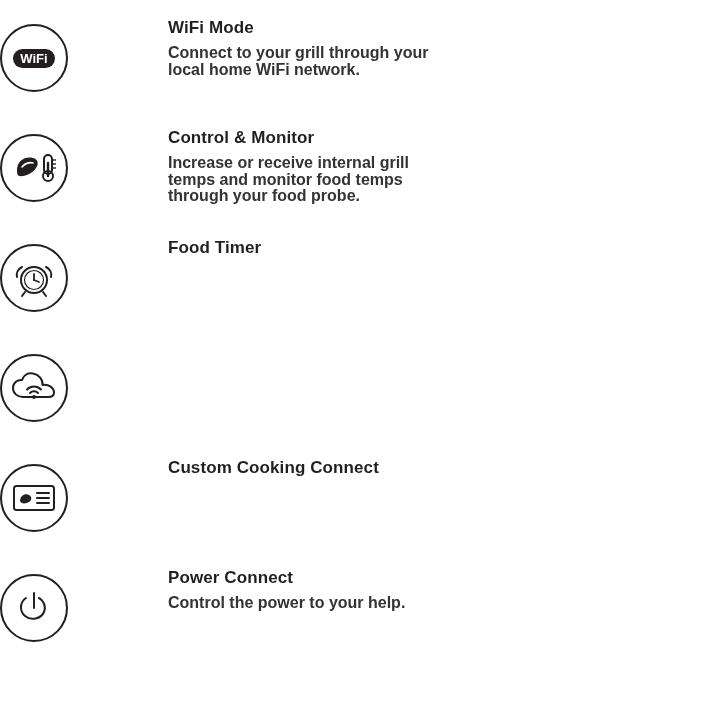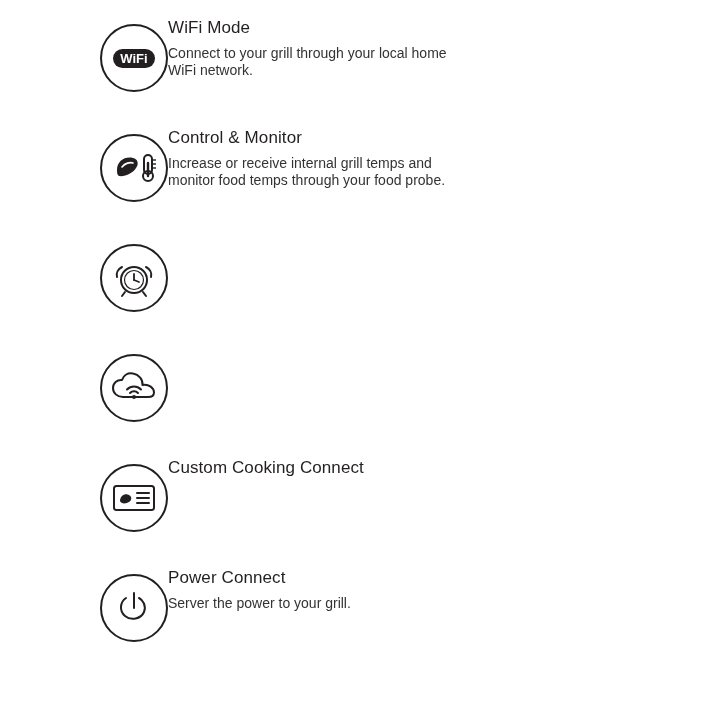--- a/index.html
+++ b/index.html
@@ -19,21 +19,21 @@
   }
   .feature-row {
     display: flex;
     align-items: flex-start;
     height: 110px;
   }
   .icon-cell {
     width: 168px;
     flex: 0 0 168px;
     display: flex;
-    justify-content: flex-end;
+    justify-content: flex-start;
     padding-top: 6px;
   }
   .icon-circle {
     width: 68px;
     height: 68px;
     border: 2px solid #231f20;
     border-radius: 50%;
     display: flex;
     align-items: center;
     justify-content: center;
@@ -42,31 +42,32 @@
   }
   .icon-circle svg {
     display: block;
   }
   .text-cell {
     flex: 1 1 auto;
     padding-right: 260px;
   }
   .feature-title {
     font-size: 17px;
-    font-weight: normal;
+    font-weight: bold;
     color: #231f20;
     margin: 0 0 7px 0;
     letter-spacing: 0.1px;
   }
   .feature-desc {
-    font-size: 14px;
+    font-size: 16px;
     line-height: 16.5px;
     color: #333333;
     margin: 0;
     max-width: 285px;
+    font-weight: bold;
   }
 </style>
 </head>
 <body>
 
 <div class="feature-list">
 
   <div class="feature-row">
     <div class="icon-cell">
       <div class="icon-circle">
@@ -112,20 +113,21 @@
           <path d="M9 10 C5 12, 3 16, 4 20" stroke="#231f20" stroke-width="2" fill="none" stroke-linecap="round"></path>
           <path d="M33 10 C37 12, 39 16, 38 20" stroke="#231f20" stroke-width="2" fill="none" stroke-linecap="round"></path>
           <line x1="21" y1="23" x2="21" y2="17" stroke="#231f20" stroke-width="1.8" stroke-linecap="round"></line>
           <line x1="21" y1="23" x2="26" y2="25" stroke="#231f20" stroke-width="1.8" stroke-linecap="round"></line>
           <line x1="12" y1="35" x2="9" y2="39" stroke="#231f20" stroke-width="2" stroke-linecap="round"></line>
           <line x1="30" y1="35" x2="33" y2="39" stroke="#231f20" stroke-width="2" stroke-linecap="round"></line>
         </svg>
       </div>
     </div>
     <div class="text-cell">
+      <h3 class="feature-title">Food Timer</h3>
     </div>
   </div>
 
   <div class="feature-row">
     <div class="icon-cell">
       <div class="icon-circle">
         <svg width="48" height="34" viewBox="0 0 48 34" aria-hidden="true">
           <path d="M13 26 C7 26, 3 22, 3 17 C3 12, 7 8.5, 12 9 C13.5 4, 18 1.5, 23 2.5 C29 3.5, 33 8.5, 32.5 14 C39 13, 44 17, 44 21.5 C44 24.5, 41.5 26, 38 26 Z" fill="none" stroke="#231f20" stroke-width="2" stroke-linejoin="round"></path>
           <path d="M17 18.5 C21 14.5, 27 14.5, 31 18.5" stroke="#231f20" stroke-width="2" fill="none" stroke-linecap="round"></path>
           <path d="M20 22 C22.2 19.7, 25.8 19.7, 28 22" stroke="#231f20" stroke-width="2" fill="none" stroke-linecap="round"></path>
@@ -156,17 +158,17 @@
     <div class="icon-cell">
       <div class="icon-circle">
         <svg width="36" height="38" viewBox="0 0 36 38" aria-hidden="true">
           <path d="M10 9 C4 13, 3 22, 9 27 C15 32, 25 30, 28 23 C30.5 17, 27 11, 23 9" fill="none" stroke="#231f20" stroke-width="2" stroke-linecap="round"></path>
           <line x1="18" y1="4" x2="18" y2="19" stroke="#231f20" stroke-width="2" stroke-linecap="round"></line>
         </svg>
       </div>
     </div>
     <div class="text-cell">
       <h3 class="feature-title">Power Connect</h3>
-      <p class="feature-desc">Server the power to your grill.</p>
+      <p class="feature-desc">Control the power to your help.</p>
     </div>
   </div>
 
 </div>
 
 </body></html>

